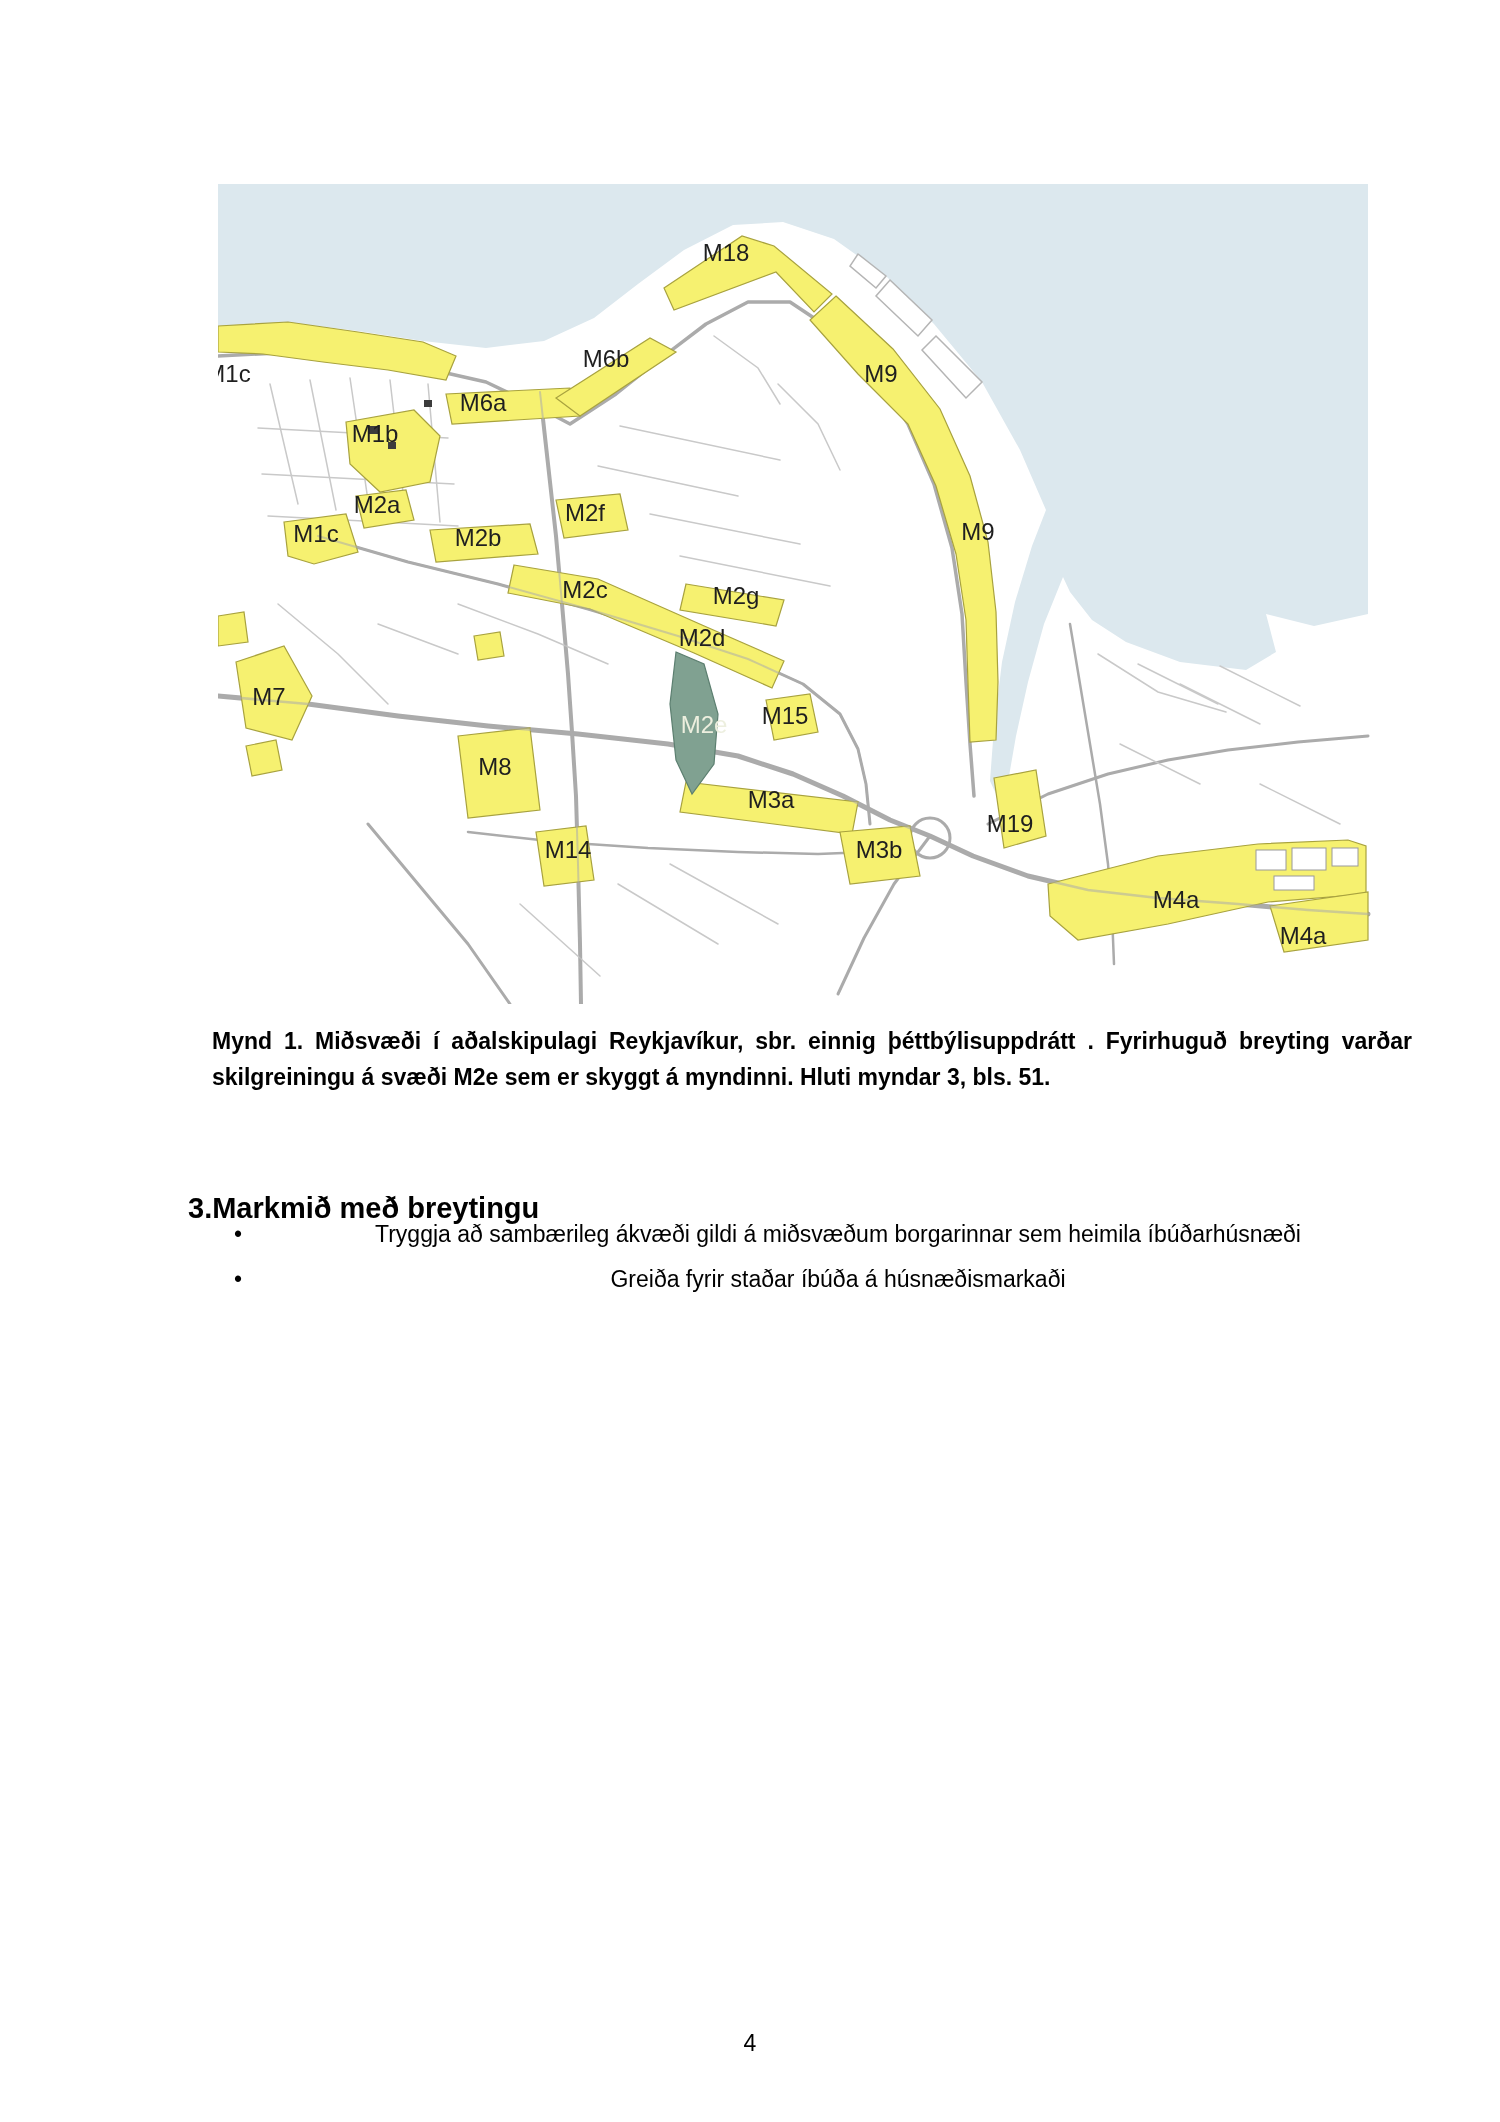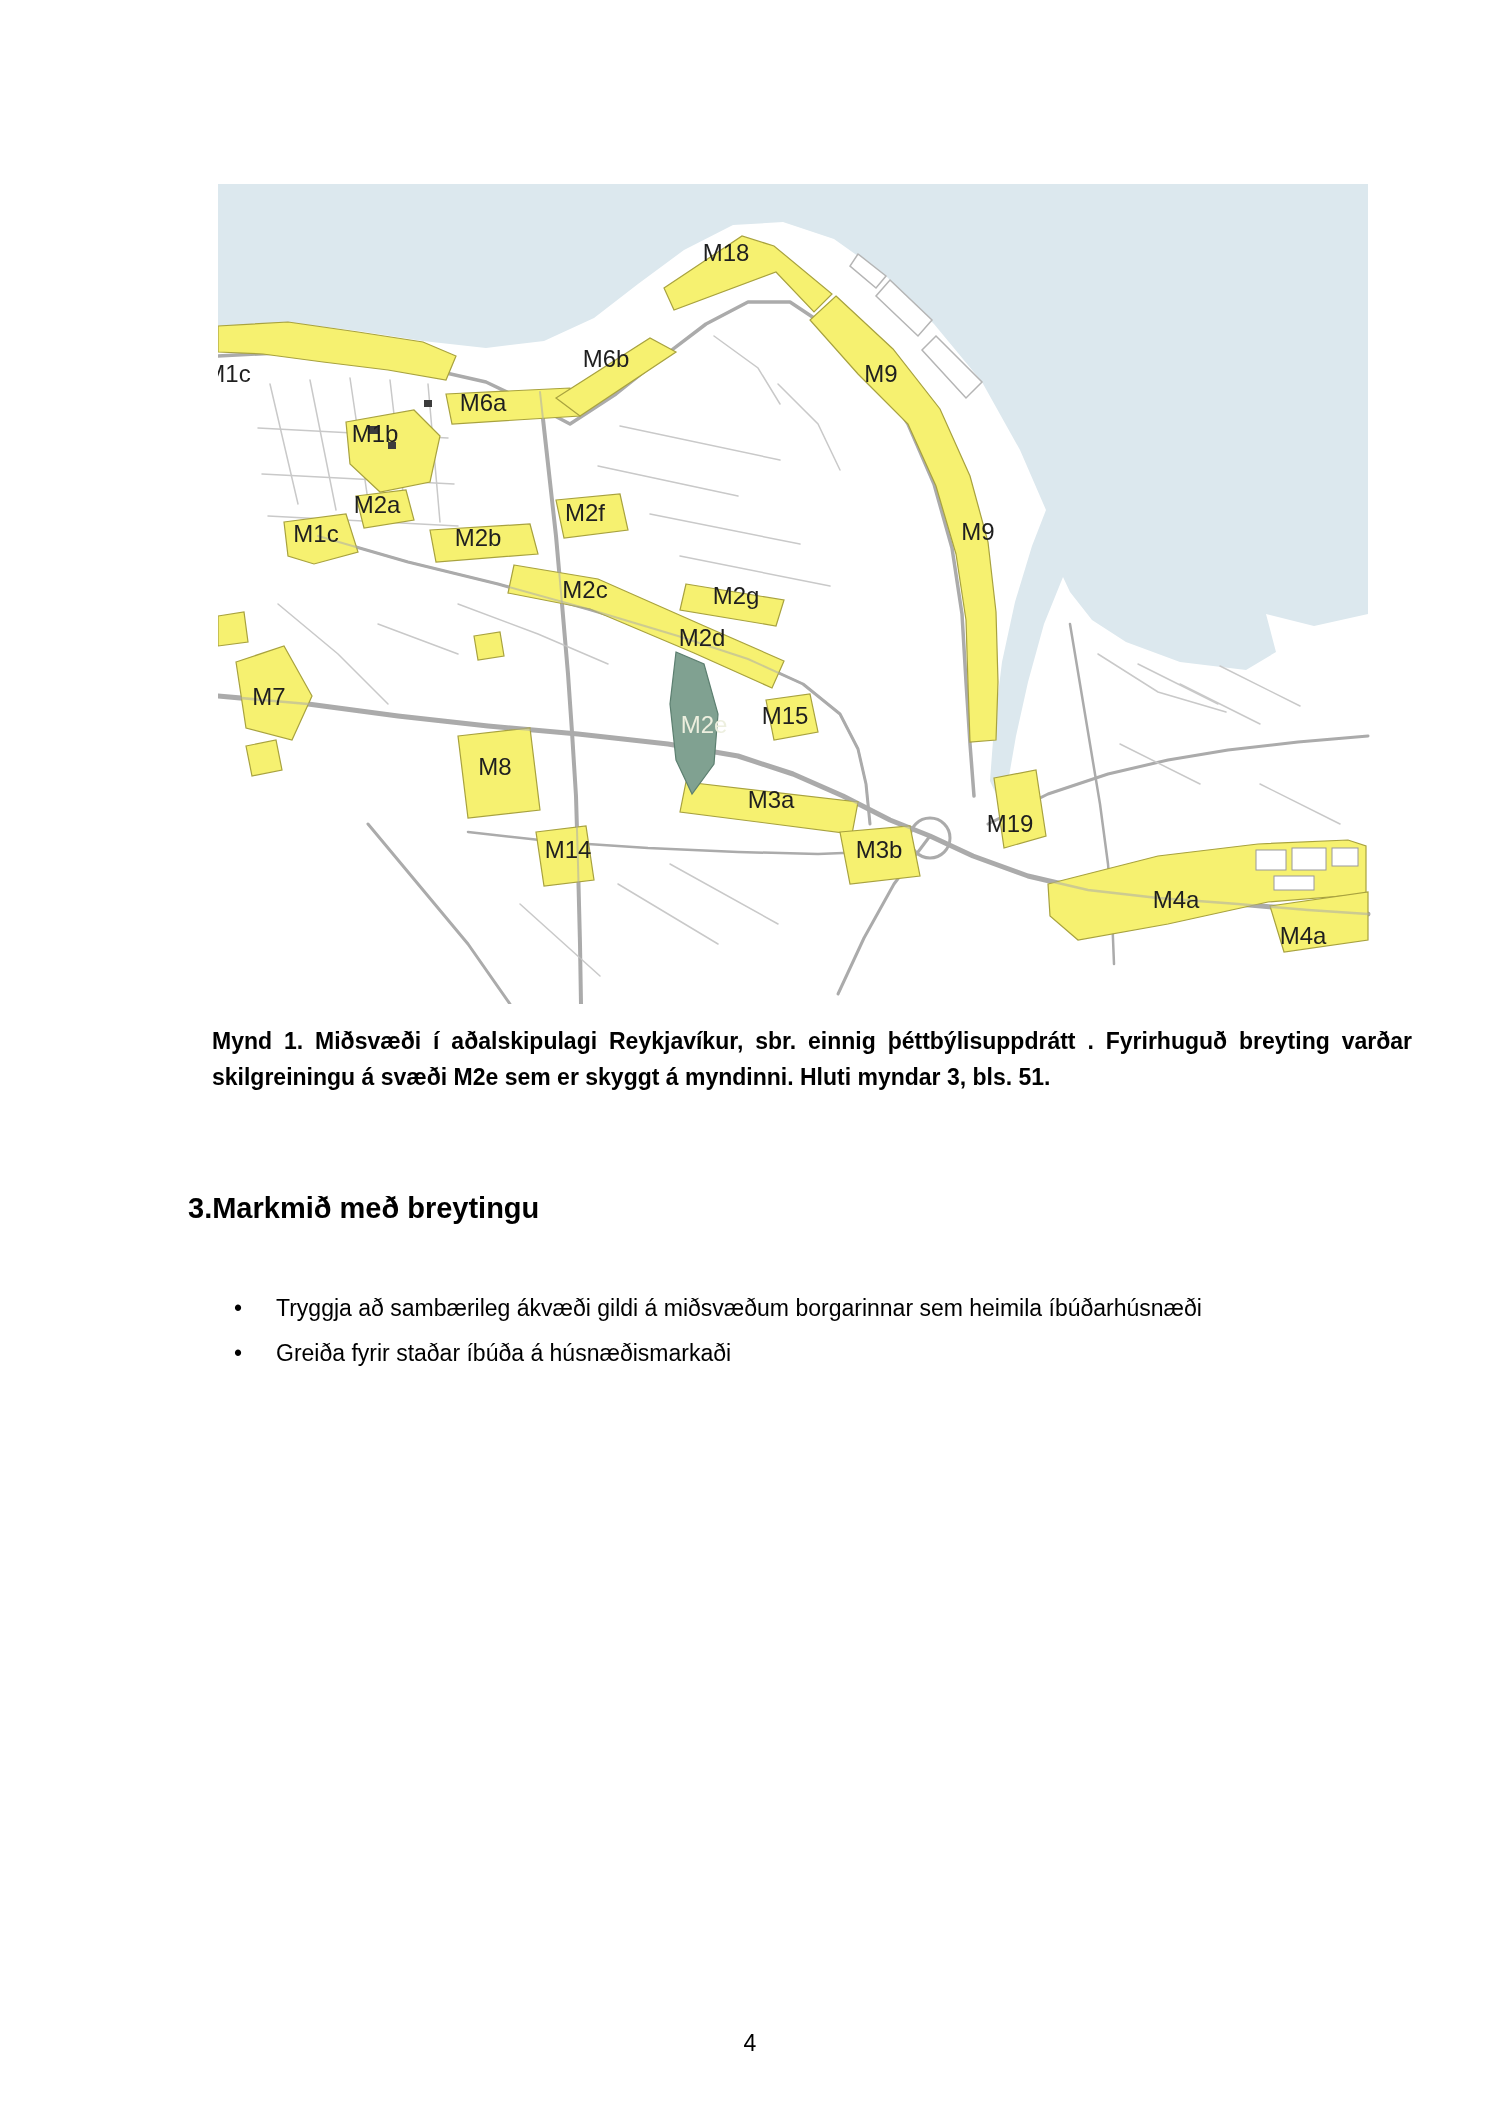--- a/index.html
+++ b/index.html
@@ -28,21 +28,21 @@
 
   
   .caption {
     position:absolute; left:188px; top:1024px; width:1200px;
     font-size:23px; font-weight:bold; line-height:1.55; text-align:justify;margin-left:24px;
   }
   .heading {
     position:absolute; left:188px; top:1192px; margin:0;
     font-size:29px; font-weight:bold;
   }
-  .goals { position:absolute; left:188px; top:1286px; width:1212px; }
+  .goals { position:absolute; left:188px; top:1212px; width:1212px;text-align:center; }
   .goals ul { list-style:none; margin:0; padding:0; font-size:23px; }
   .goals li { position:relative; padding-left:88px; line-height:45px; }
   .goals li::before {
     content:"\2022"; position:absolute; left:46px; top:0;
     font-size:23px; line-height:45px;
   }
   .page-number {
     position:absolute; left:0; top:2030px; width:1500px;
     text-align:center; font-size:23px;
   }

